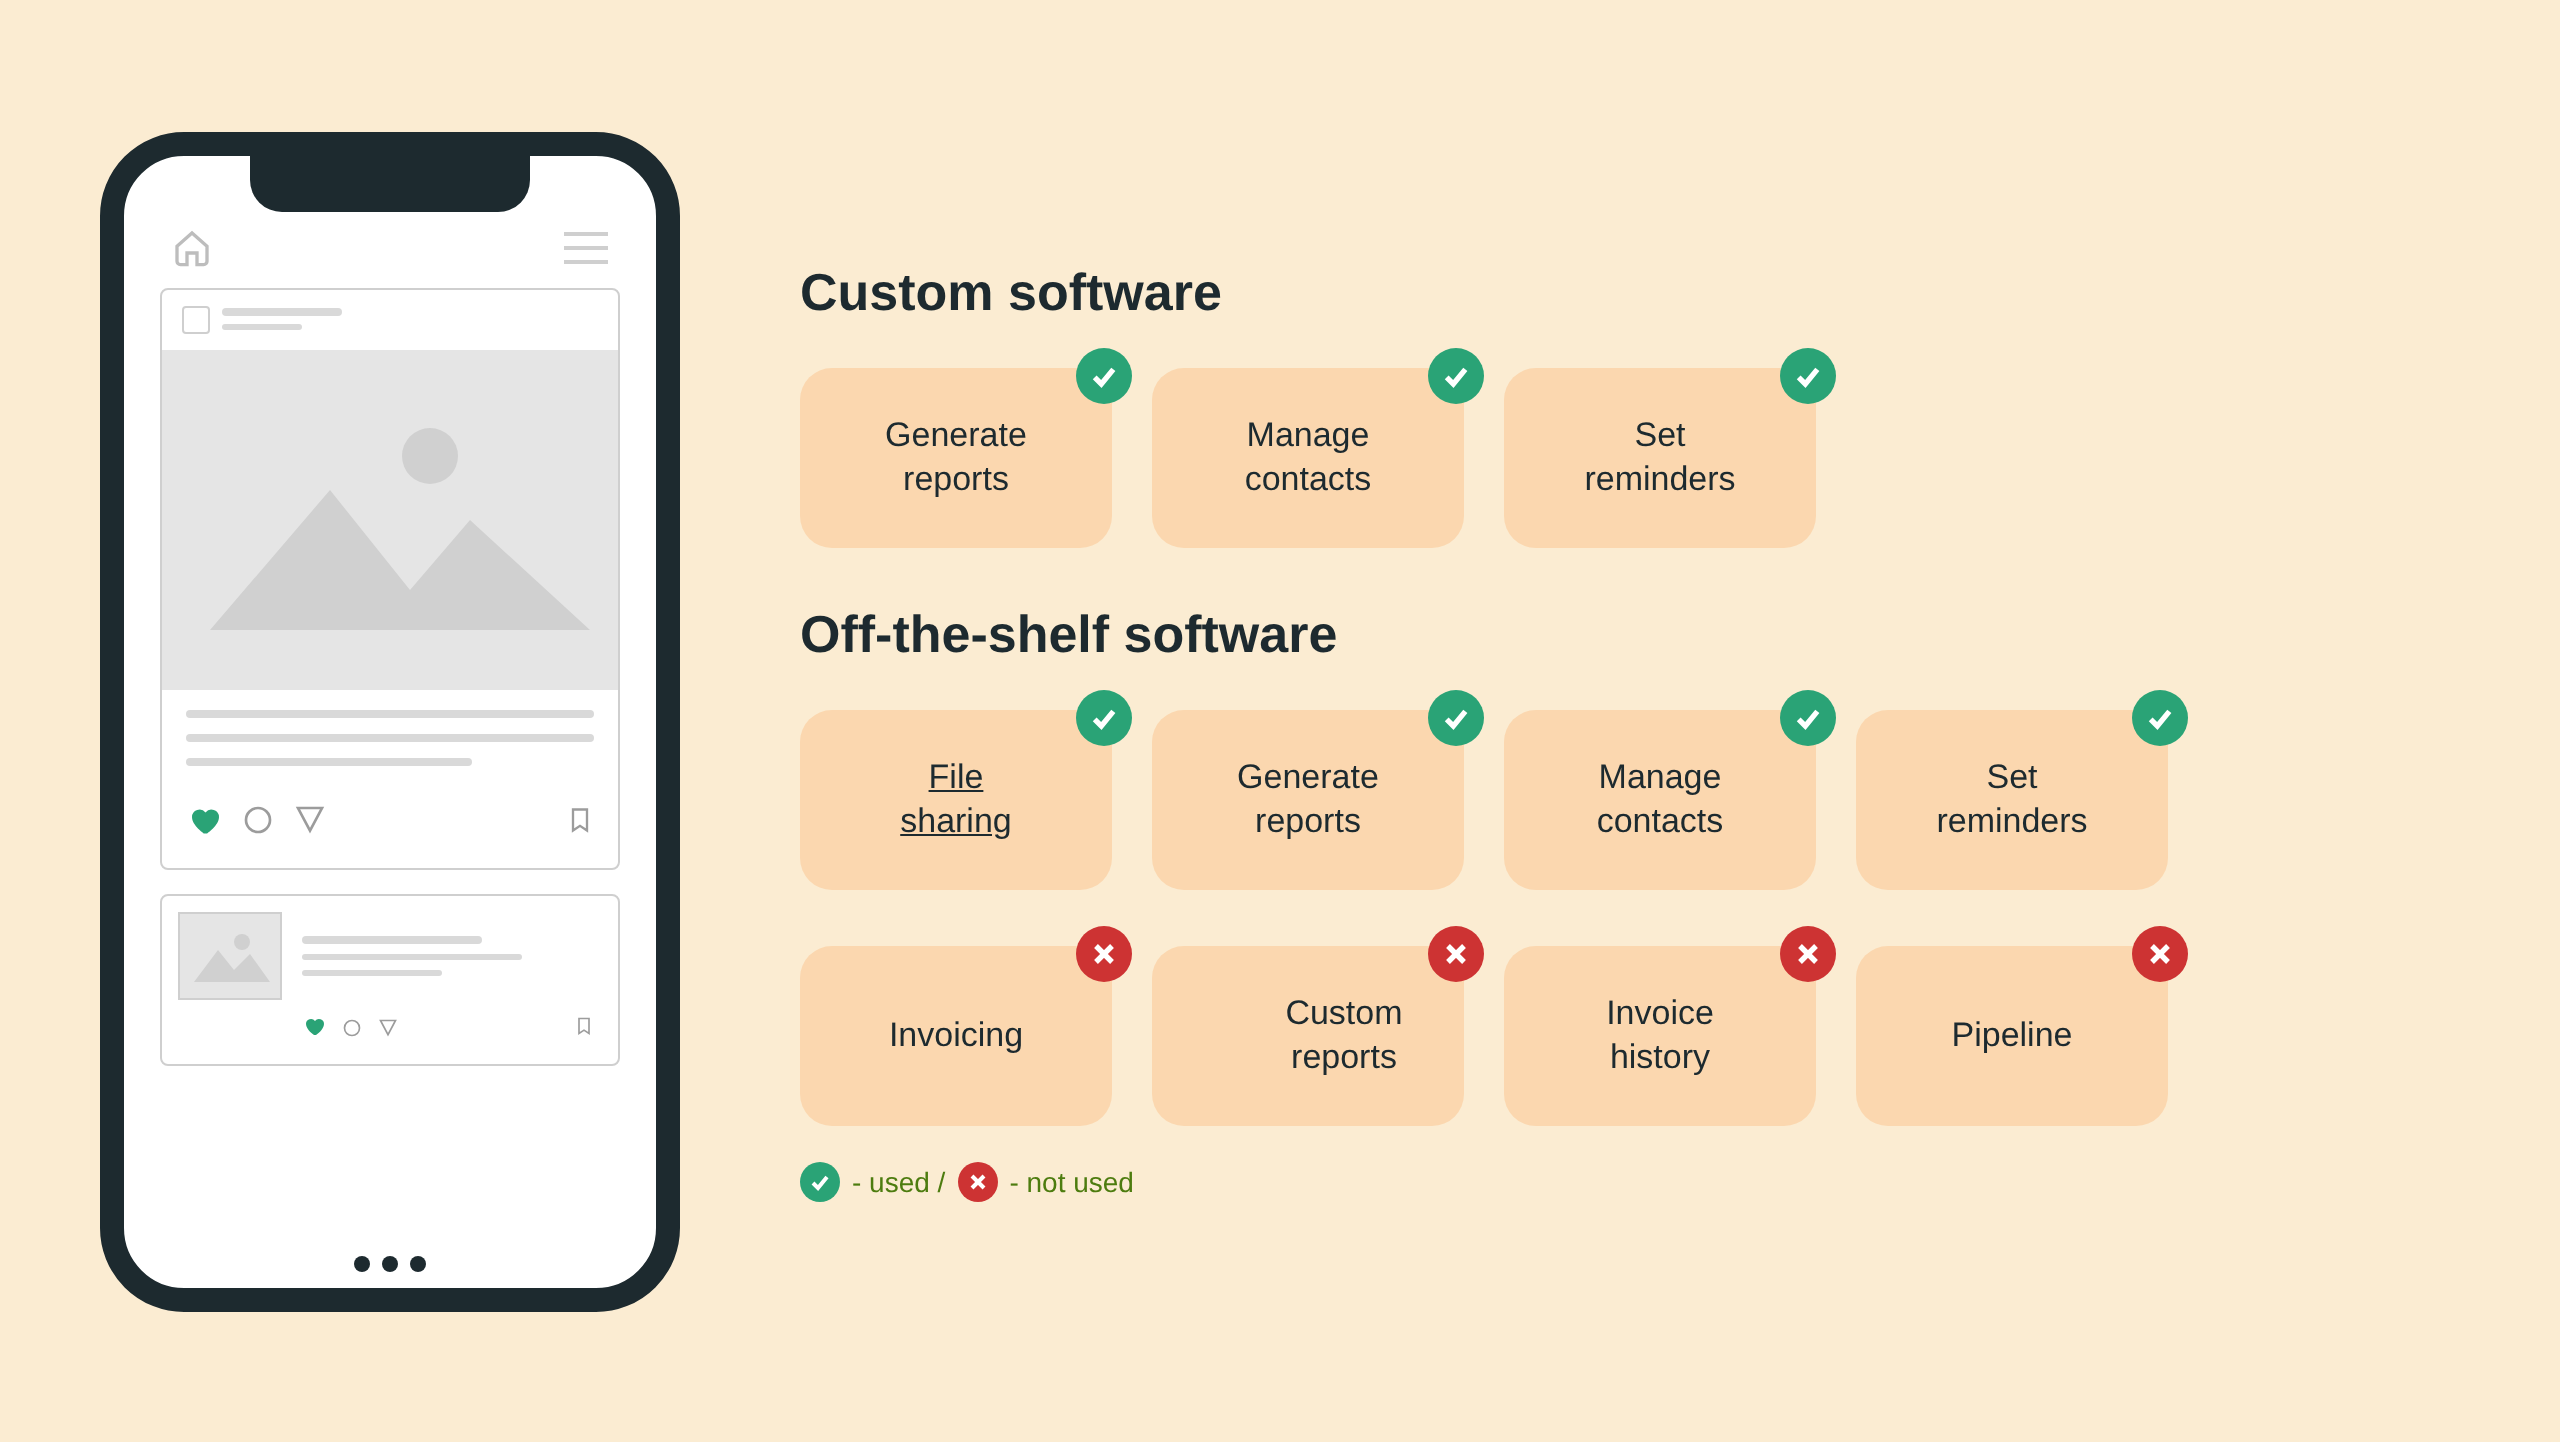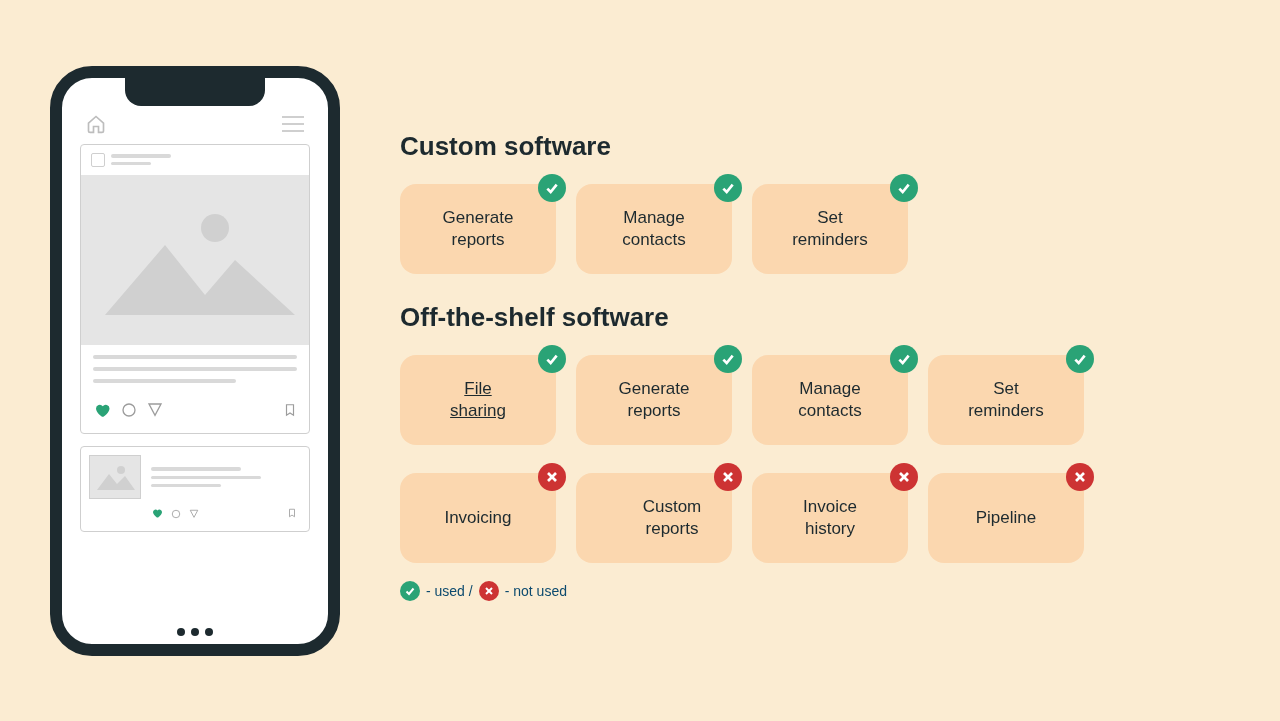--- a/index.html
+++ b/index.html
@@ -67,21 +67,21 @@
   }
   .badge {
     position:absolute; top:-10px; right:-10px;
     width:28px; height:28px; border-radius:50%;
     display:flex; align-items:center; justify-content:center;
   }
   .badge.used { background:#2aa376; }
   .badge.notused { background:#cd3333; }
   .badge svg { width:16px; height:16px; }
 
-  .legend { display:flex; align-items:center; gap:6px; font-size:14px; color:#0c4a6e; }
+  .legend { display:flex; align-items:center; gap:6px; font-size:14px; color:#4d7c0f; }
   .legend .lbadge {
     width:20px; height:20px; border-radius:50%; display:inline-flex; align-items:center; justify-content:center;
   }
   .legend .lbadge.used { background:#2aa376; }
   .legend .lbadge.notused { background:#cd3333; }
   .legend svg { width:12px; height:12px; }
 </style>
 </head>
 <body>
 

